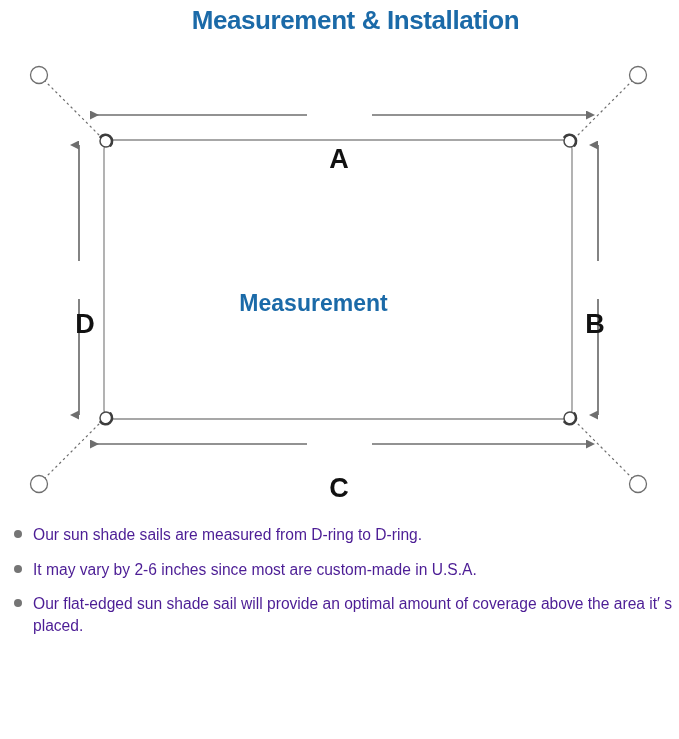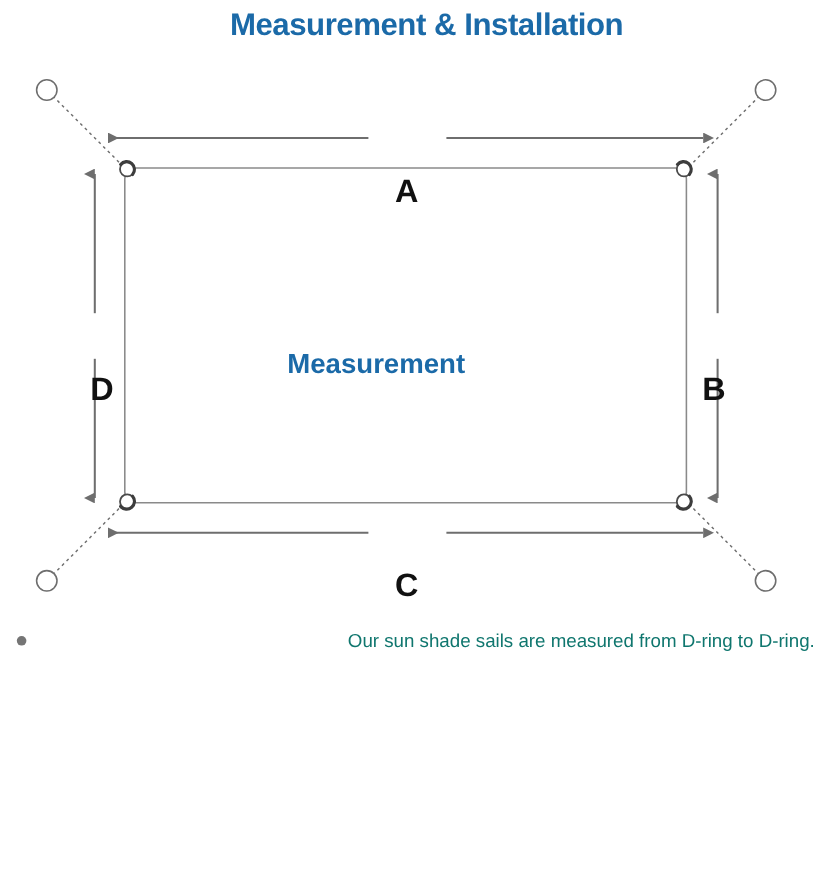--- a/index.html
+++ b/index.html
@@ -55,23 +55,22 @@
   
   .notes{
     position:absolute;left:0;top:524px;width:679px;
   }
   .note{
     position:relative;
     padding-left:27px;
     margin:0 0 0 6px;
     font-size:15.6px;
     line-height:21.5px;
-    color:#0f766e;
+    color:#4c1d95;
     margin-bottom:13px;
-    text-align:right;
   }
   .note .dot{
     position:absolute;left:8px;top:6px;
     width:8px;height:8px;border-radius:50%;
     background:#757575;
   }
   .note-text{display:block;}
 </style>
 </head>
 <body>
@@ -138,15 +137,23 @@
     <div class="dim-label dim-b">B</div>
     <div class="dim-label dim-c">C</div>
     <div class="dim-label dim-d">D</div>
   </div>
 
   <div class="notes">
     <div class="note">
       <span class="dot"></span>
       <span class="note-text">Our sun shade sails are measured from D-ring to D-ring.</span>
     </div>
+    <div class="note">
+      <span class="dot"></span>
+      <span class="note-text">It may vary by 2-6 inches since most are custom-made in U.S.A.</span>
+    </div>
+    <div class="note">
+      <span class="dot"></span>
+      <span class="note-text">Our flat-edged sun shade sail will provide an optimal amount of coverage above the area it′ s placed.</span>
+    </div>
   </div>
 
 </div>
 
 </body></html>

